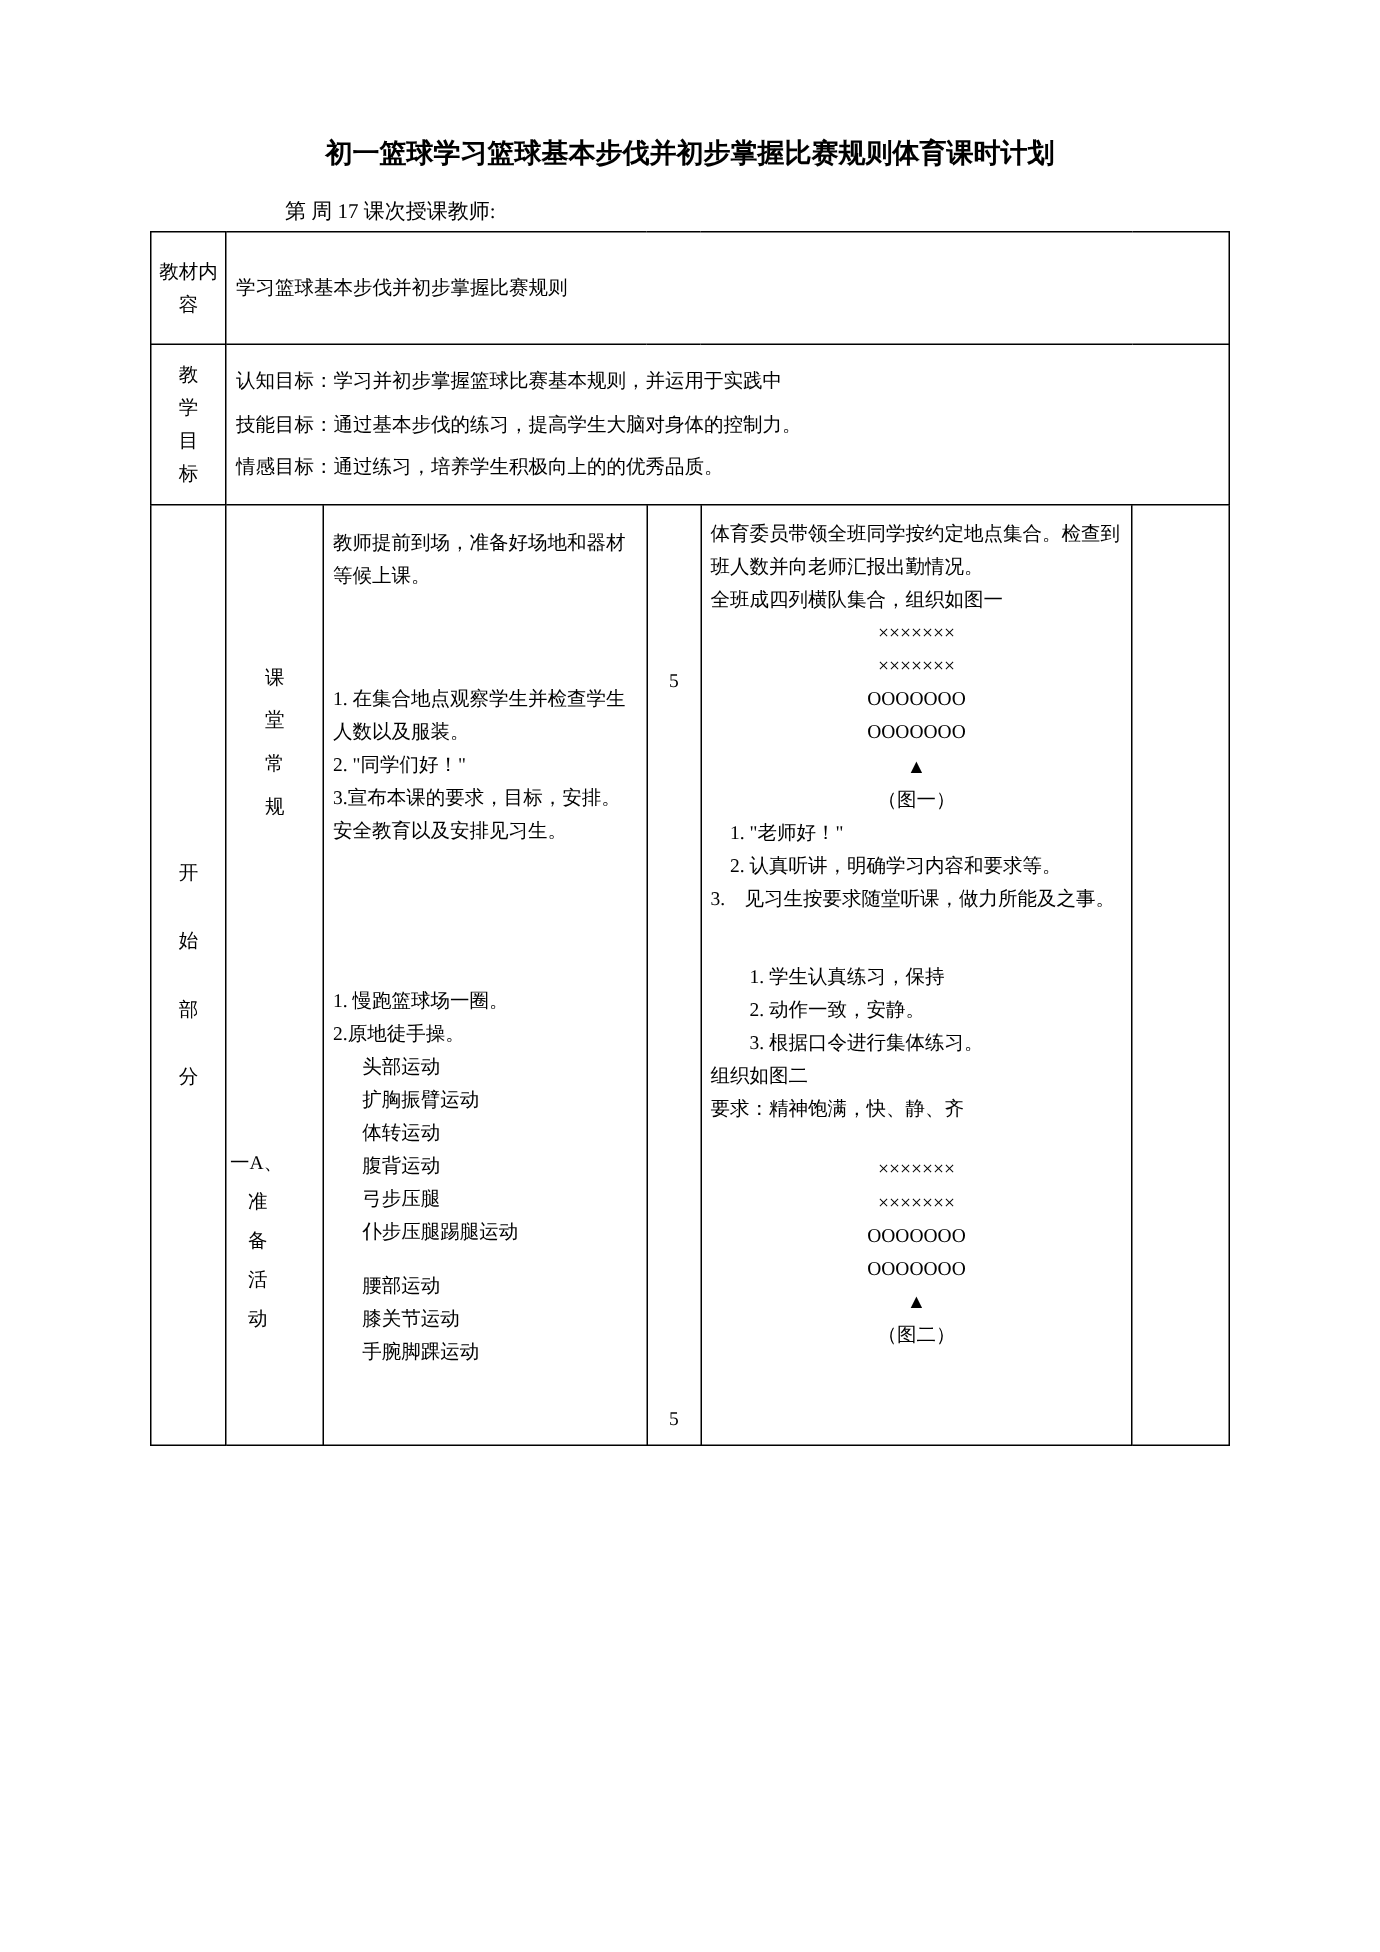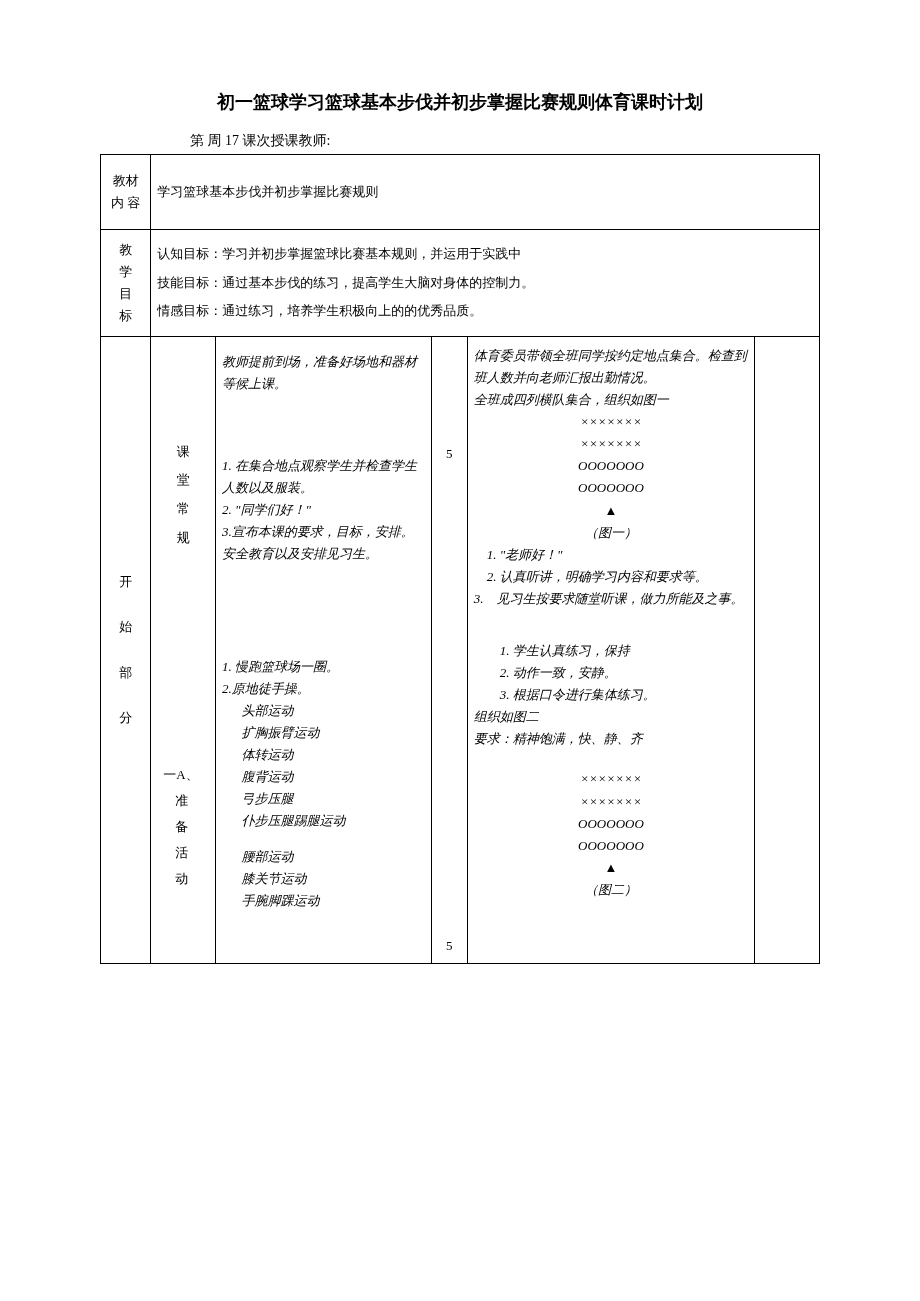--- a/index.html
+++ b/index.html
@@ -32,26 +32,26 @@
     td {
       border: 1px solid #000;
       padding: 6px 4px;
       vertical-align: top;
       font-size: 13px;
       line-height: 1.7;
     }
     .vert-label {
       text-align: center;
       vertical-align: middle;
-      padding: 6px 10px;
+      padding: 6px 0;
     }
     .vert-text span { display: block; }
     .center { text-align: center; vertical-align: middle; }
     .goals-cell { padding: 10px 6px; line-height: 2.2; }
-    .teacher-cell, .student-cell { padding: 8px 6px; font-style: italic; }
+    .teacher-cell, .student-cell { padding: 8px 6px; }
     .indent { padding-left: 1.5em; display: block; }
     .diagram-line { text-align: center; display: block; padding-left: 0; }
     .col-proc { width: 7%; }
     .col-content { width: 9%; }
     .col-teacher { width: 30%; }
     .col-time { width: 5%; }
     .col-student { width: 40%; }
     .col-reps { width: 9%; }
   </style>
 </head>

